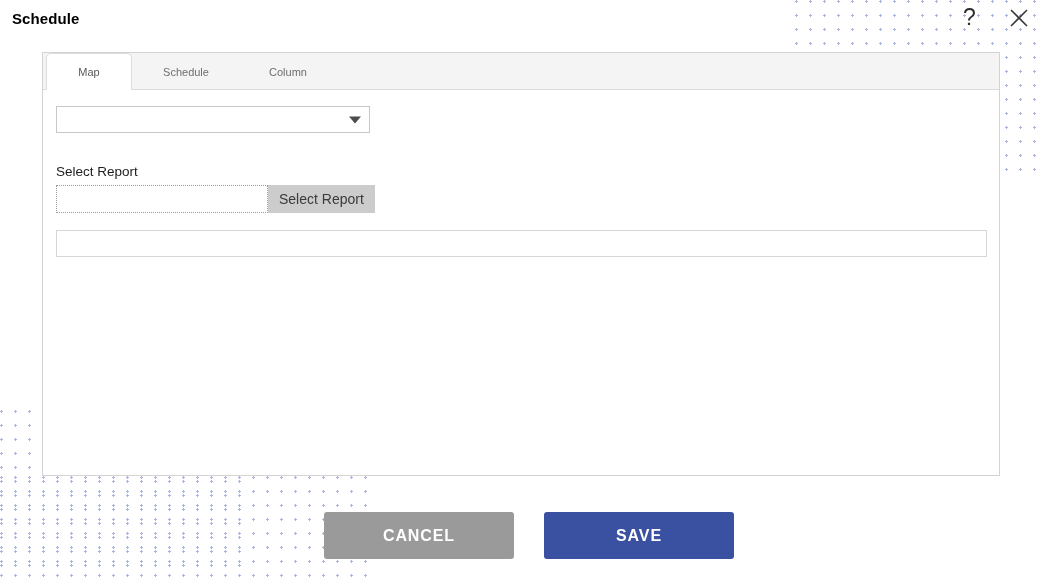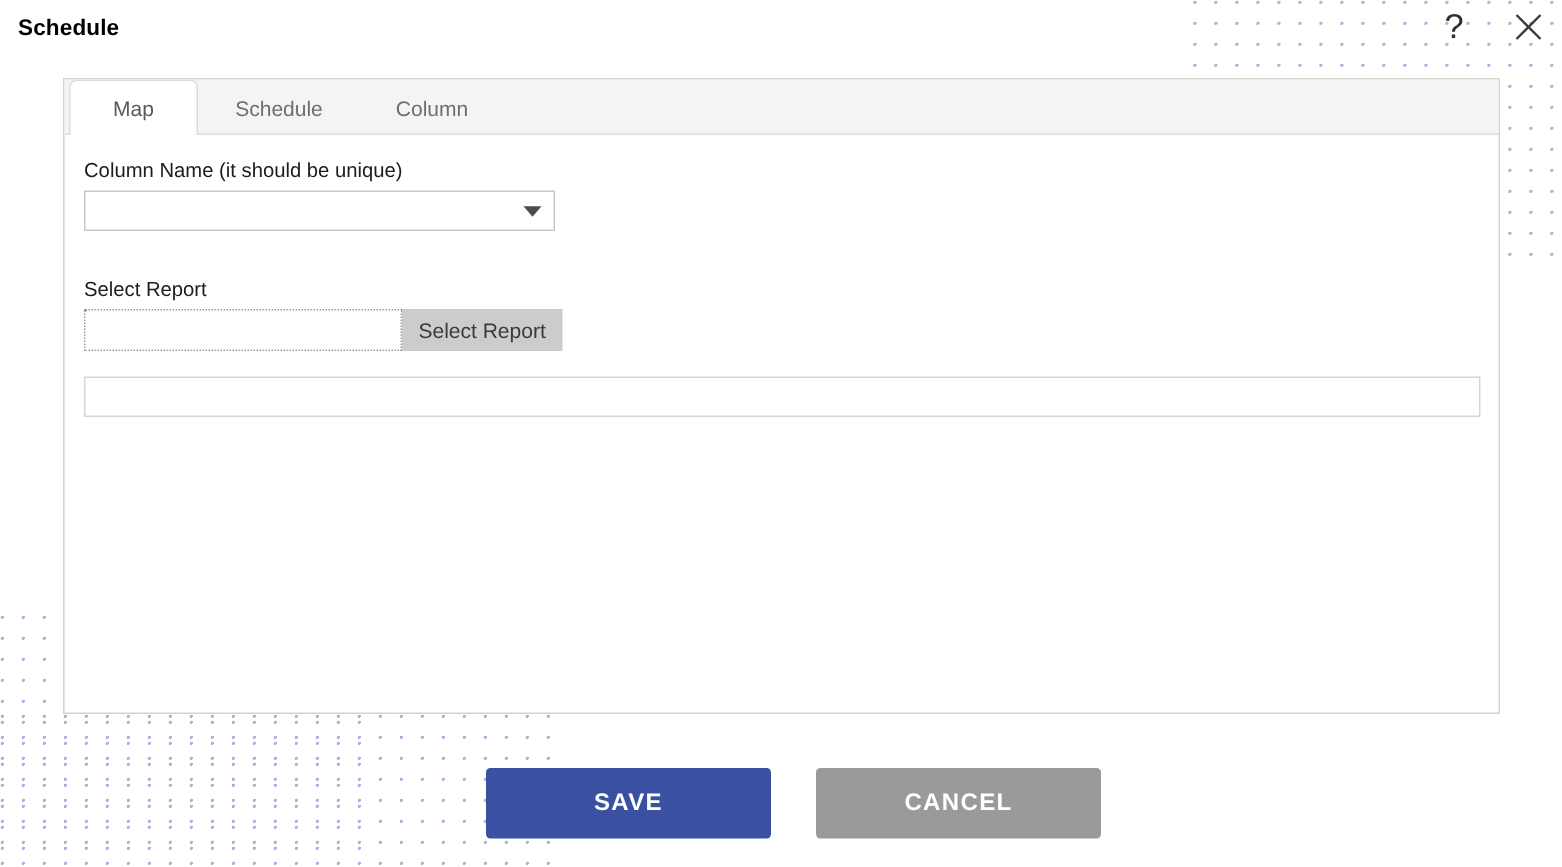--- a/index.html
+++ b/index.html
@@ -103,21 +103,21 @@
     display: flex;
     align-items: flex-end;
     padding-left: 3px;
     box-sizing: border-box;
   }
   .tab {
     height: 36px;
     display: flex;
     align-items: center;
     justify-content: center;
-    font-size: 14px;
+    font-size: 11px;
     color: #6e6e6e;
     cursor: pointer;
     box-sizing: border-box;
     background: transparent;
     border: 1px solid transparent;
     border-bottom: none;
     user-select: none;
   }
   .tab.active {
     background: #ffffff;
@@ -284,21 +284,20 @@
     <div class="tab" id="tab-output">
       <span>Column</span>
     </div>
   </div>
 
   <div id="tab-panel-map">
 
     <div class="row-1">
 
       <div class="col-colname">
-        <label class="field-label">Column Name (it should be unique)</label>
         <div class="select-wrap">
           <input class="txt-input" type="text" id="column-name-input" placeholder="" style="">
           <span class="caret"></span>
         </div>
       </div>
     </div>
 
     <div class="row-2">
       <label class="field-label">Select Report</label>
       <div class="report-row">
@@ -308,15 +307,15 @@
     </div>
 
     <div class="row-3">
       <input type="text" id="wide-input" placeholder="" style="">
     </div>
 
   </div>
 </div>
 
 <div id="footer-actions">
+  <button class="action-btn" id="cancel-button" type="button">CANCEL</button>
   <button class="action-btn" id="save-button" type="button">SAVE</button>
-  <button class="action-btn" id="cancel-button" type="button">CANCEL</button>
 </div>
 
 </body></html>

